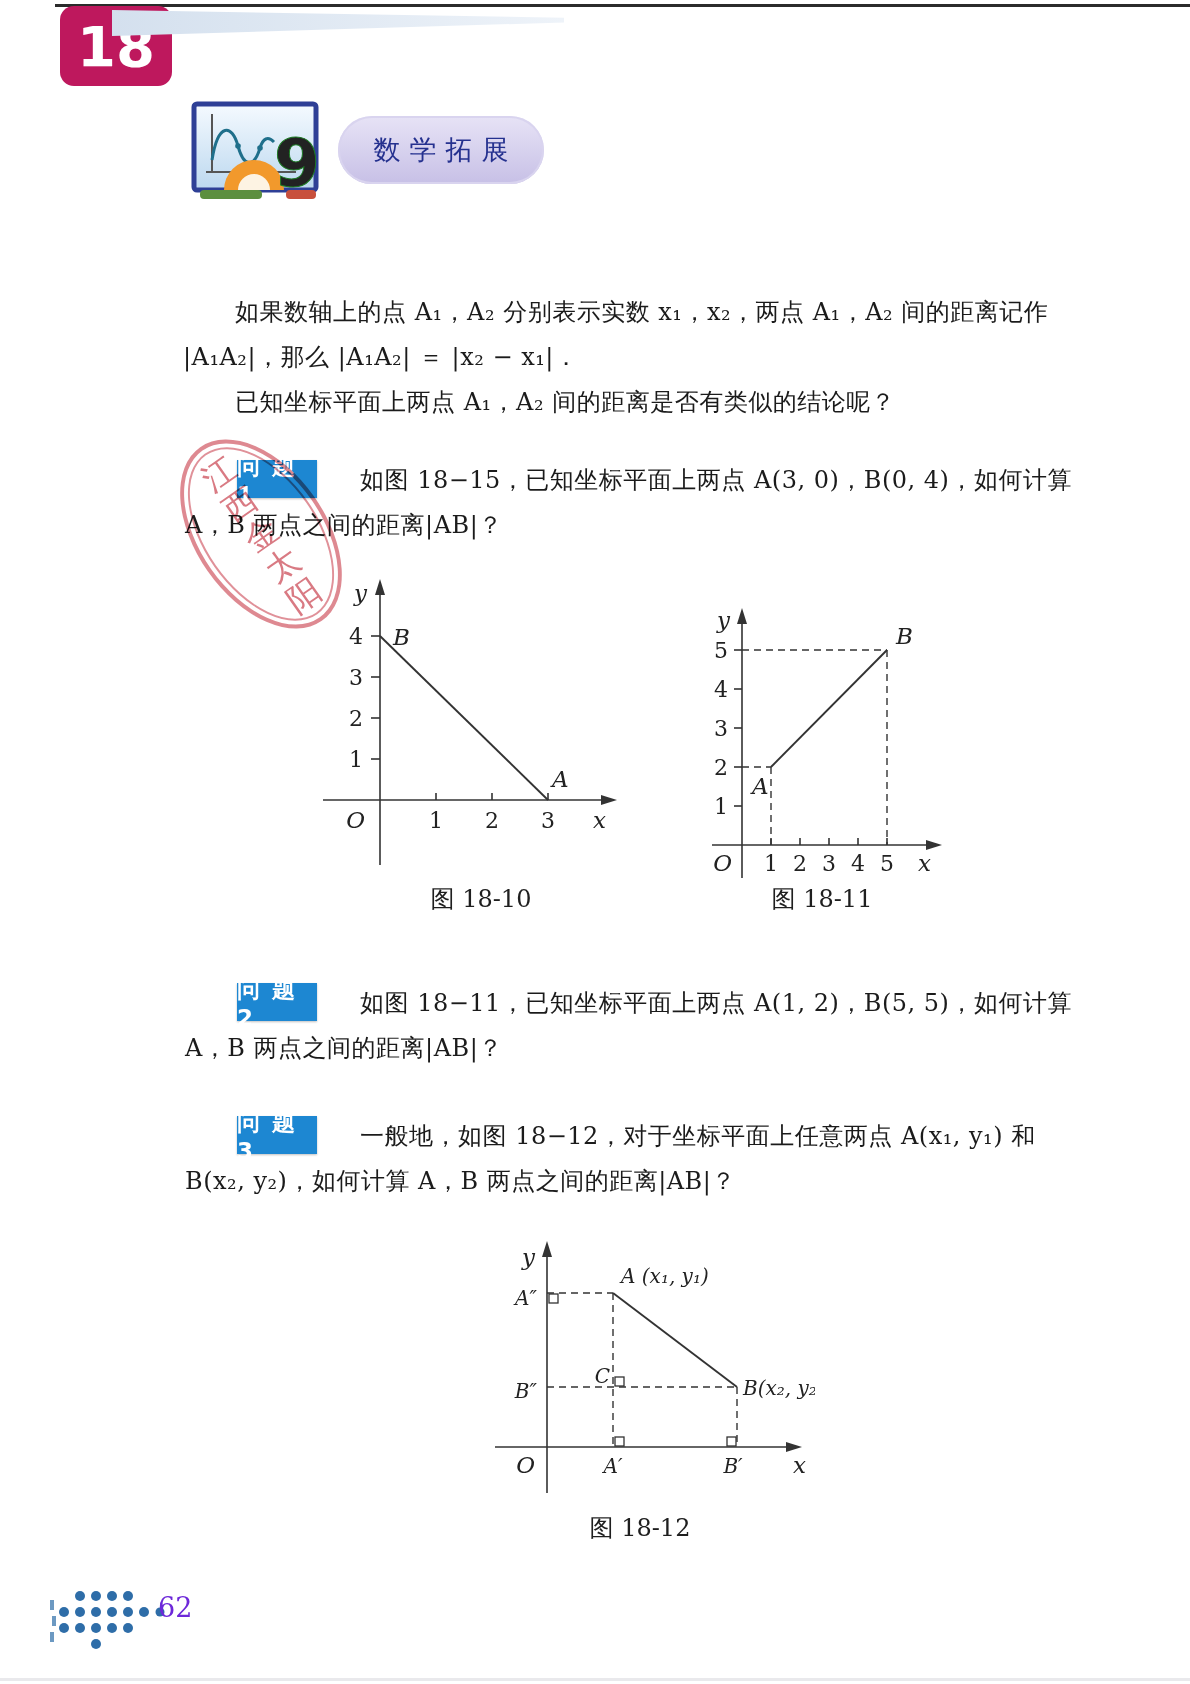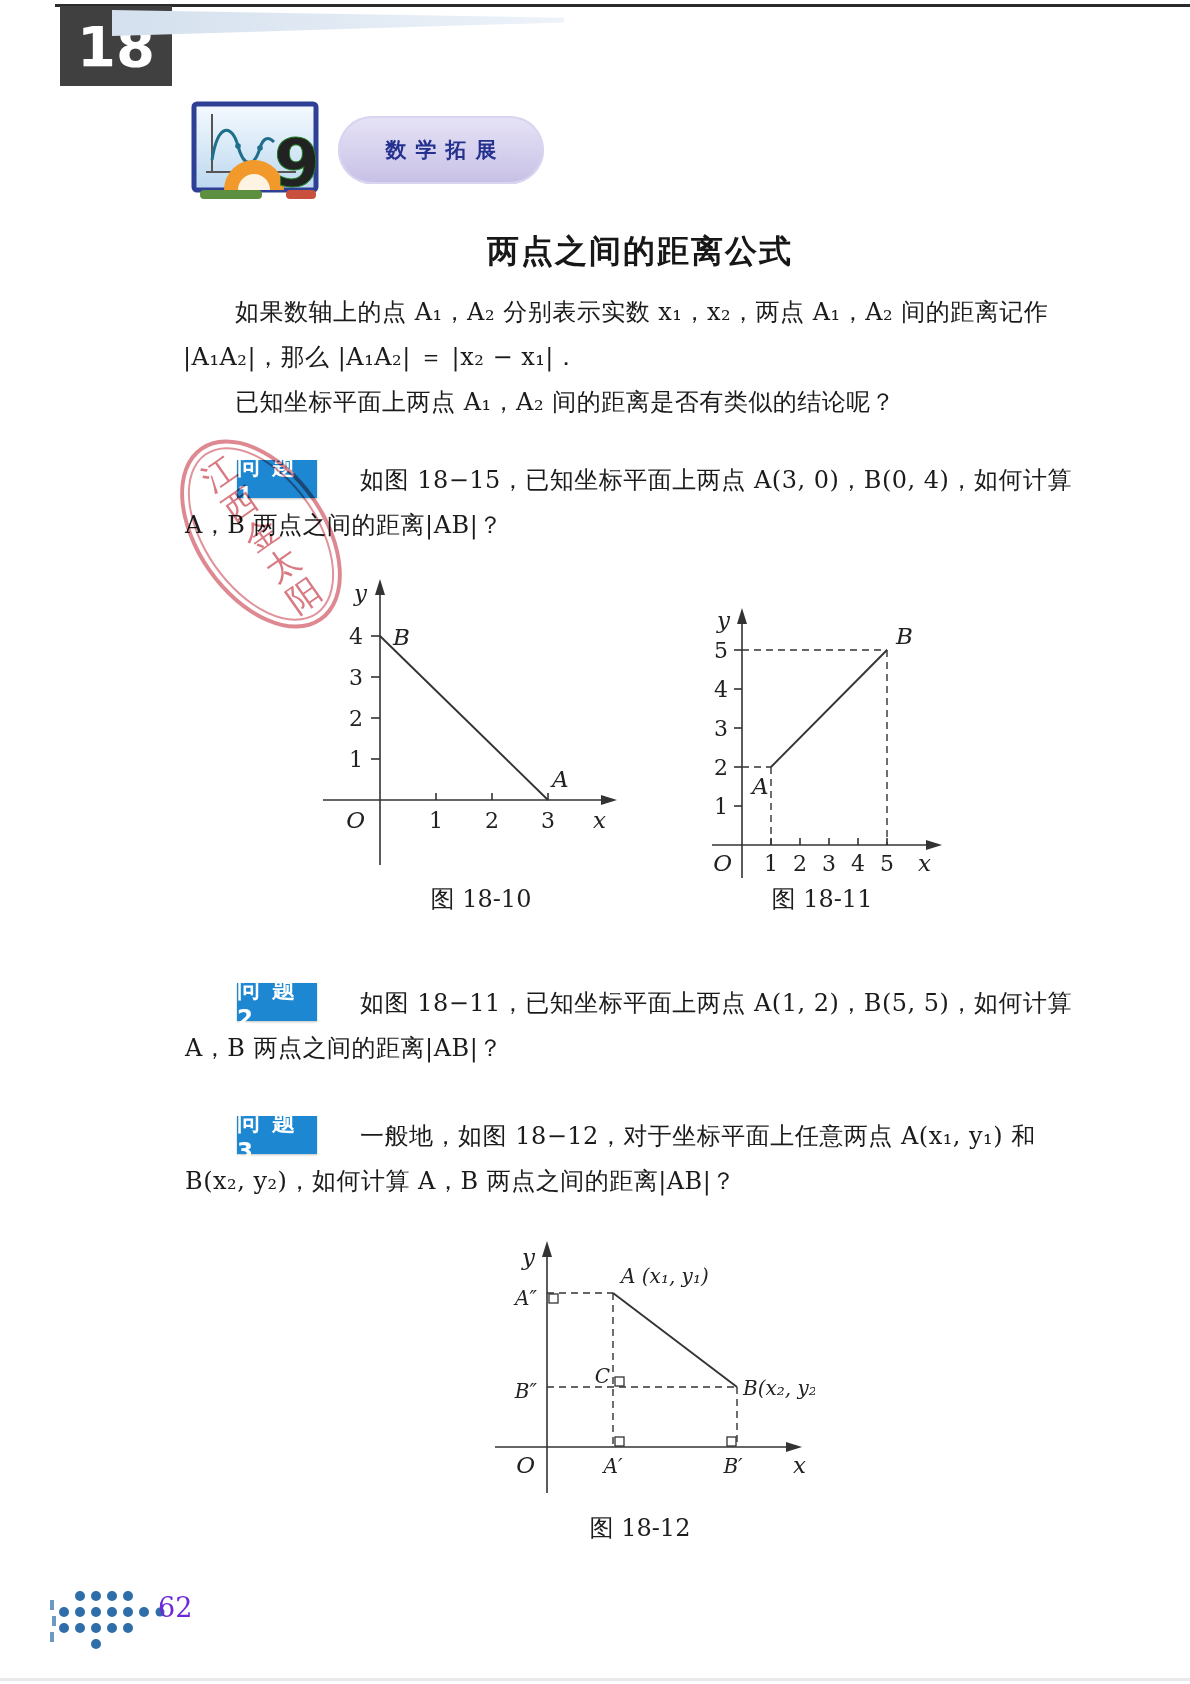--- a/index.html
+++ b/index.html
@@ -1,34 +1,34 @@
 <!DOCTYPE html>
 <html><head>
 <meta charset="utf-8">
 <style>
   html,body{margin:0;padding:0;background:#ffffff;}
   #page{position:relative;width:1190px;height:1684px;background:#ffffff;overflow:hidden;
         font-family:"DejaVu Serif","Liberation Serif",serif;color:#1c1c1c;}
   .abs{position:absolute;}
   
   #top-rule{left:55px;top:4px;width:1135px;height:3px;background:#2b2b2b;}
-  #chapter-tab{left:60px;top:6px;width:112px;height:80px;background:#404040;
-    display:flex;align-items:center;justify-content:center;}
+  #chapter-tab{left:60px;top:6px;width:112px;height:80px;background:#be185d;
+    display:flex;align-items:center;justify-content:center;border-radius:14px;}
   #chapter-tab span{font-family:"DejaVu Sans","Liberation Sans",sans-serif;
     font-weight:bold;font-size:56px;color:#ffffff;}
   #swoosh{left:112px;top:10px;width:452px;height:26px;
     background:linear-gradient(90deg,#d4e0ee,#eef3f9);
     clip-path:polygon(0 0,100% 30%,100% 48%,0 100%);}
   
   #ext-pill{left:338px;top:116px;width:206px;height:68px;border-radius:34px;
     background:linear-gradient(180deg,#e7e3f6,#c7c0e6);
     box-shadow:inset 0 0 0 2px #d9d4ef;
     display:flex;align-items:center;justify-content:center;}
   #ext-pill span{font-family:"DejaVu Sans","Liberation Sans",sans-serif;
-    font-weight:bold;font-size:21px;color:#25318f;letter-spacing:9px;text-indent:9px;}
+    font-weight:normal;font-size:27px;color:#25318f;letter-spacing:9px;text-indent:9px;}
   
   #page-title{left:185px;top:230px;width:910px;text-align:center;
     font-family:"DejaVu Sans","Liberation Sans",sans-serif;
     font-weight:bold;font-size:32px;color:#171717;letter-spacing:2px;}
   .bodyline{white-space:nowrap;font-size:24px;letter-spacing:0.5px;color:#1b1b1b;}
   
   .pbadge{width:80px;height:38px;background:#1d87d2;color:#fff;
     display:flex;align-items:center;justify-content:center;
     font-family:"DejaVu Sans","Liberation Sans",sans-serif;
     font-weight:bold;font-size:23px;letter-spacing:2px;
@@ -80,21 +80,20 @@
     <path d="M36,92 A30,30 0 0 1 96,92 Z" fill="#f2992c"></path>
     <path d="M50,92 A16,16 0 0 1 82,92 Z" fill="#fdf3e3"></path>
     <rect x="12" y="92" width="62" height="9" rx="4" fill="#5c8f3f"></rect>
     <rect x="98" y="92" width="30" height="9" rx="4" fill="#c8503c"></rect>
     <text x="86" y="88" font-size="66" font-weight="bold" fill="#37a03c" stroke="#1d7a24" stroke-width="1" style="font-family:'DejaVu Sans','Liberation Sans',sans-serif;">9</text>
   </svg>
   <div class="abs" id="ext-pill">
     <span>数学拓展</span>
   </div>
 
-  <div class="abs" id="page-title">两点之间的距离公式</div>
 
   <div class="abs bodyline" style="left:235px;top:296px;">如果数轴上的点 A₁，A₂ 分别表示实数 x₁，x₂，两点 A₁，A₂ 间的距离记作</div>
   <div class="abs bodyline" style="left:183px;top:341px;">|A₁A₂|，那么 |A₁A₂| ＝ |x₂ − x₁|．</div>
   <div class="abs bodyline" style="left:235px;top:386px;">已知坐标平面上两点 A₁，A₂ 间的距离是否有类似的结论呢？</div>
 
   <div class="abs pbadge" style="left:237px;top:460px;">问 题 1</div>
   <div class="abs bodyline" style="left:360px;top:464px;">如图 18−15，已知坐标平面上两点 A(3, 0)，B(0, 4)，如何计算</div>
   <div class="abs bodyline" style="left:185px;top:509px;">A，B 两点之间的距离|AB|？</div>
 
   <div class="abs" id="stamp">

